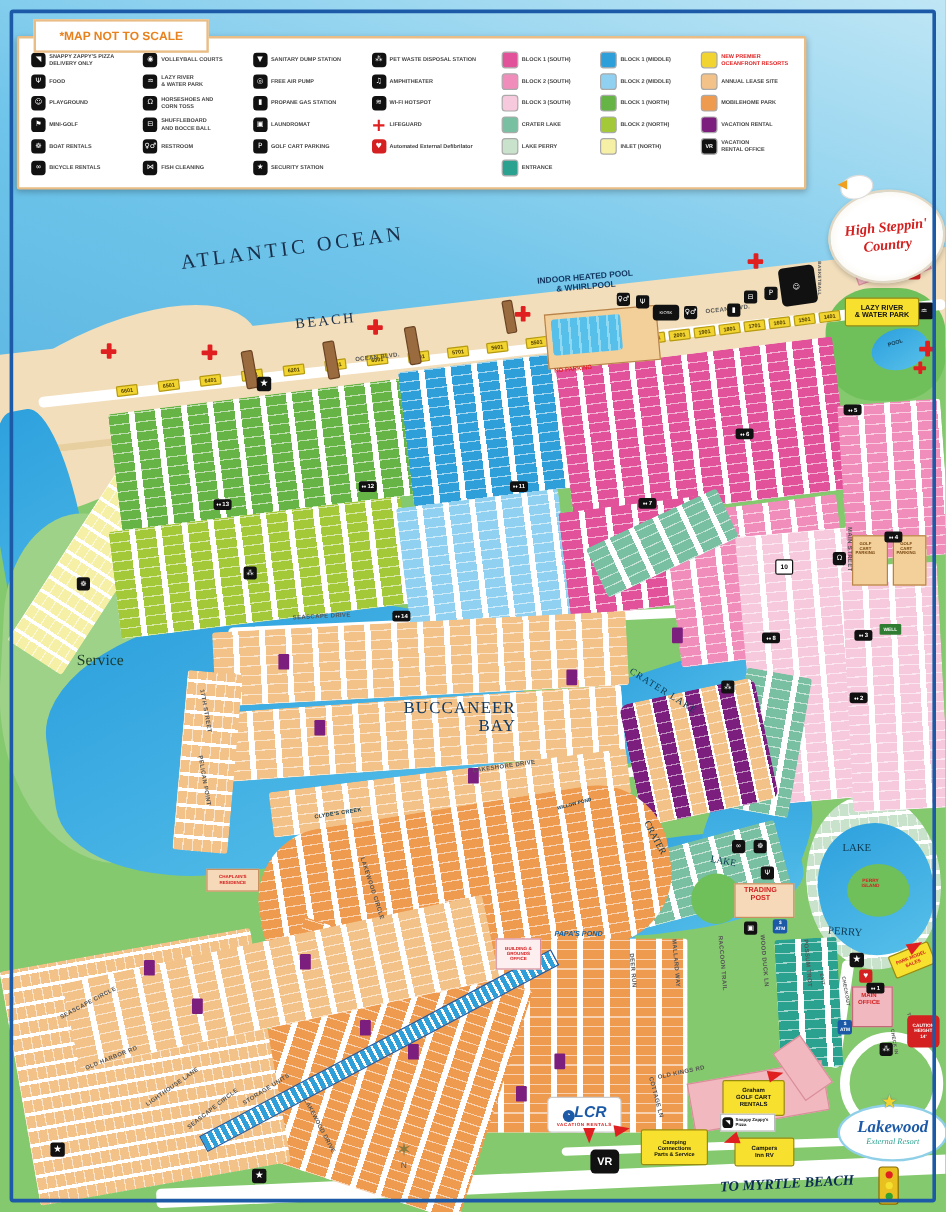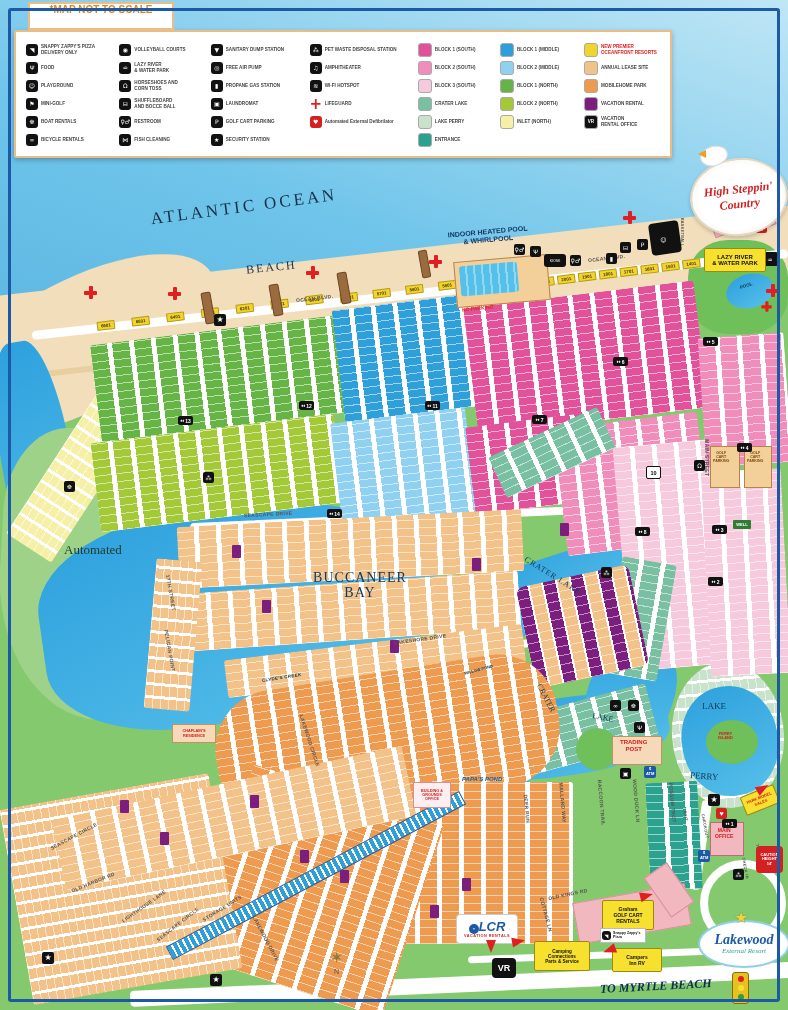--- a/index.html
+++ b/index.html
@@ -4,22 +4,22 @@
 <style>
   html,body{margin:0;padding:0;background:#9ad6ee;font-family:"Liberation Sans",sans-serif;}
   #stage{position:relative;width:788px;height:1010px;overflow:hidden;
     background:linear-gradient(200deg,#bfe6f5 0%,#6ec4ea 30%,#2e93cc 100%);}
   #frame{position:absolute;inset:8px;border:3px solid #1c5aa7;border-radius:3px;pointer-events:none;z-index:60;}
   .abs{position:absolute;}
   
   #legendbox{position:absolute;left:14px;top:30px;width:658px;height:128px;background:#fff;
     border:2px solid #e9bd85;border-radius:2px;box-shadow:0 2px 5px rgba(0,0,0,.25);z-index:40;
     display:flex;padding:10px 6px 4px 10px;box-sizing:border-box;gap:4px;}
-  #mapnote{position:absolute;left:28px;top:2px;width:142px;height:24px;background:#fff;border:2px solid #e9bd85;
-    z-index:41;color:#e8821e;font-weight:bold;font-size:10px;display:flex;justify-content:center;}
+  #mapnote{position:absolute;left:28px;top:16px;width:142px;height:24px;background:#fff;border:2px solid #e9bd85;
+    z-index:41;color:#e8821e;font-weight:bold;font-size:10px;display:flex;align-items:center;justify-content:center;}
   .lcol{display:flex;flex-direction:column;gap:3px;}
   .lc1{width:96px}.lc2{width:94px}.lc3{width:102px}.lc4{width:112px}.lc5{width:84px}.lc6{width:86px}.lc7{width:86px}
   .litem{display:flex;align-items:center;gap:3px;min-height:15px;}
   .licon{width:12px;height:12px;flex:0 0 12px;background:#111;color:#fff;border-radius:3px;font-size:6px;
     display:flex;align-items:center;justify-content:center;font-family:"DejaVu Sans",sans-serif;}
   .licon-cross{background:transparent;color:#e02020;font-size:15px;font-weight:bold;}
   .licon-aed{background:#d42020;}
   .sw{width:12px;height:12px;flex:0 0 12px;border-radius:3px;border:1px solid #aaa;}
   .sw-vr{background:#111!important;color:#fff;font-size:4.5px;font-weight:bold;display:flex;align-items:center;justify-content:center;border-radius:3px;}
   .llabel{font-size:4.6px;font-weight:bold;color:#444;white-space:pre-line;line-height:1.15;}
@@ -332,23 +332,23 @@
   <div class="rr" style="left:613px;top:357px;">6</div>
   <div class="rr" style="left:703px;top:337px;">5</div>
   <div class="rr" style="left:737px;top:443px;">4</div>
   <div class="rr" style="left:712px;top:525px;">3</div>
   <div class="rr" style="left:635px;top:527px;">8</div>
   <div class="rr" style="left:708px;top:577px;">2</div>
   <div class="rr" style="left:722px;top:819px;">1</div>
 
   <div class="L ser" style="left:150px;top:198px;font-size:17px;letter-spacing:3px;color:#1a2f4a;transform:rotate(-7.5deg);">ATLANTIC OCEAN</div>
   <div class="L ser" style="left:246px;top:261px;font-size:12px;letter-spacing:2px;color:#1a2f4a;transform:rotate(-6deg);">BEACH</div>
-  <div class="L ser" style="left:290px;top:570px;font-size:14px;letter-spacing:1px;color:#123a63;text-align:center;width:140px;z-index:21;">BUCCANEER
+  <div class="L ser" style="left:290px;top:583px;font-size:14px;letter-spacing:1px;color:#123a63;text-align:right;width:140px;z-index:21;">BUCCANEER
 BAY</div>
-  <div class="L ser" style="left:64px;top:543px;font-size:13px;color:#1a3a2a;z-index:21;">Automated</div>
+  <div class="L ser" style="left:64px;top:543px;font-size:13px;color:#1a3a2a;z-index:21;">Service</div>
   <div class="L ser" style="left:520px;top:572px;font-size:8px;letter-spacing:1px;color:#0d3a52;transform:rotate(32deg);z-index:21;">CRATER LAKE</div>
   <div class="L ser" style="left:530px;top:694px;font-size:8px;color:#0d3a52;transform:rotate(62deg);z-index:21;">CRATER</div>
   <div class="L ser" style="left:592px;top:714px;font-size:8px;color:#0d3a52;transform:rotate(10deg);z-index:21;">LAKE</div>
   <div class="L ser" style="left:702px;top:702px;font-size:9px;color:#0d3a52;z-index:21;">LAKE</div>
   <div class="L ser" style="left:690px;top:772px;font-size:9px;color:#0d3a52;transform:rotate(4deg);z-index:21;">PERRY</div>
   <div class="L" style="left:718px;top:732px;font-size:4px;font-weight:bold;color:#d42020;text-align:center;z-index:21;">PERRY
 ISLAND</div>
   <div class="L" style="left:464px;top:668px;font-size:4px;font-weight:bold;color:#0d3a52;transform:rotate(-15deg);z-index:21;">WILLOW POND</div>
   <div class="L" style="left:462px;top:776px;font-size:6px;font-weight:bold;font-style:italic;color:#0d63a8;z-index:21;">PAPA'S POND</div>
 

